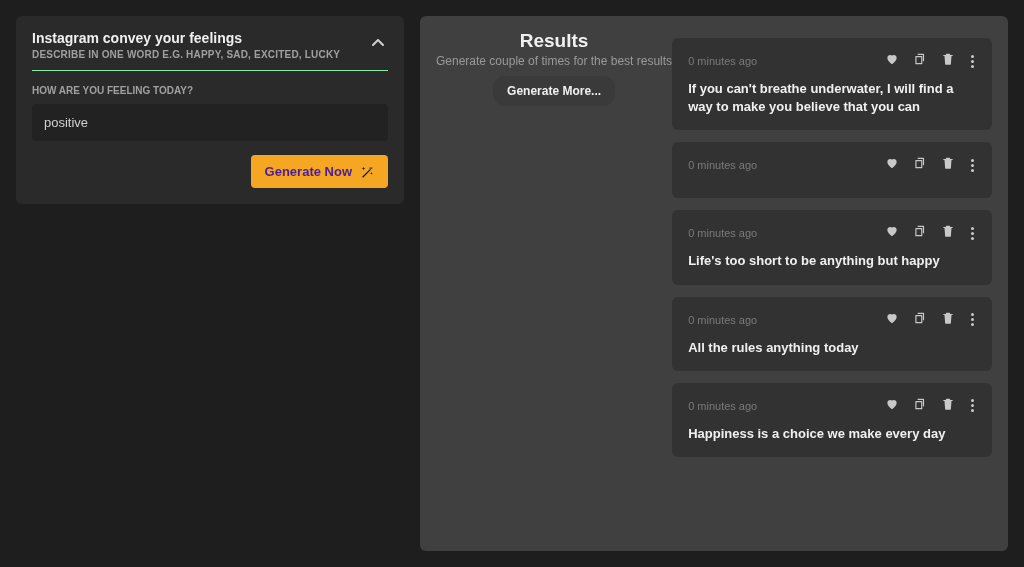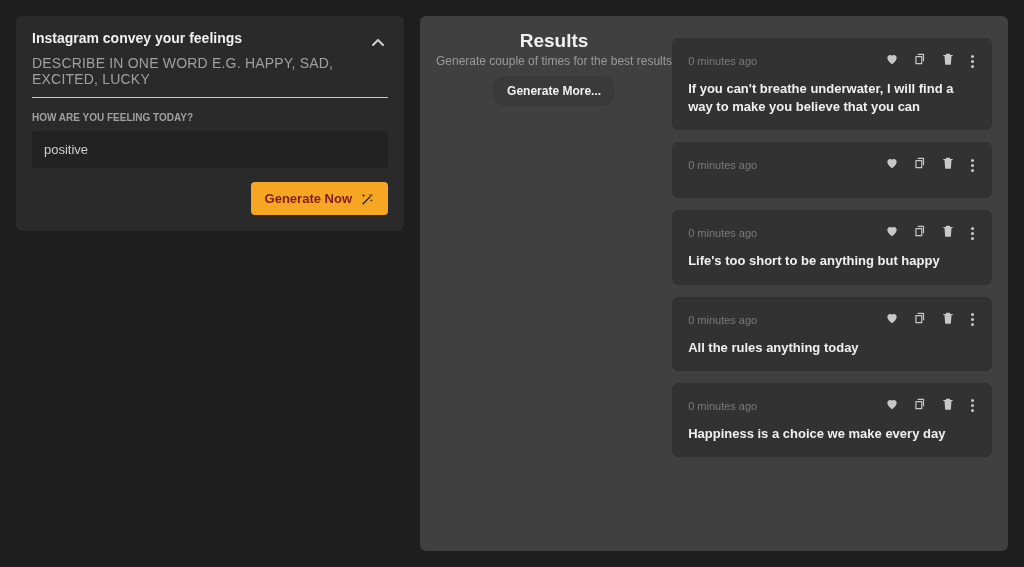--- a/index.html
+++ b/index.html
@@ -30,25 +30,25 @@
       padding-bottom: 10px;
       border-bottom: 1px solid #86efac;
     }
     .card-title {
       font-size: 14px;
       font-weight: 700;
       color: #f0f0f0;
       line-height: 1.2;
     }
     .card-subtitle {
-      font-size: 14px;
-      font-weight: 400;
+      font-size: 10px;
+      font-weight: 700;
       color: #a0a0a0;
       text-transform: uppercase;
-      margin-top: 8px;
+      margin-top: 2px;
       letter-spacing: 0.2px;
     }
     .chevron {
       color: #d0d0d0;
       font-size: 12px;
       margin-top: 2px;
       cursor: pointer;
       padding: 4px;
     }
     .form-label {
@@ -70,21 +70,21 @@
       font-size: 13px;
       outline: none;
     }
     .button-row {
       display: flex;
       justify-content: flex-end;
       margin-top: 14px;
     }
     .generate-btn {
       background: #f5a623;
-      color: #7f1d1d;
+      color: #4c1d95;
       border: none;
       border-radius: 4px;
       padding: 9px 14px;
       font-size: 13px;
       font-weight: 700;
       cursor: pointer;
       display: flex;
       align-items: flex-end;
       gap: 8px;
     }

